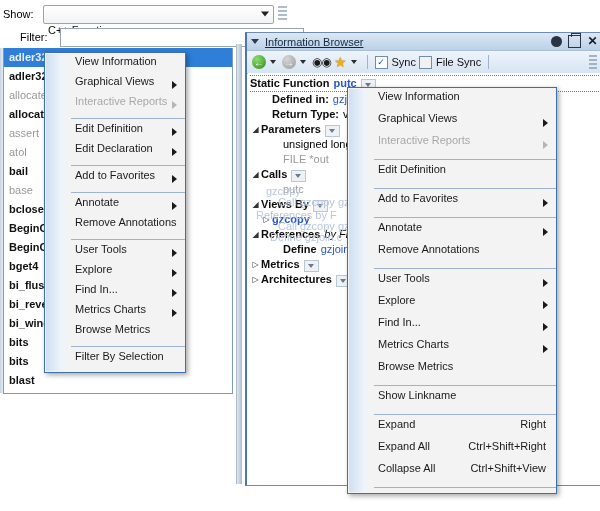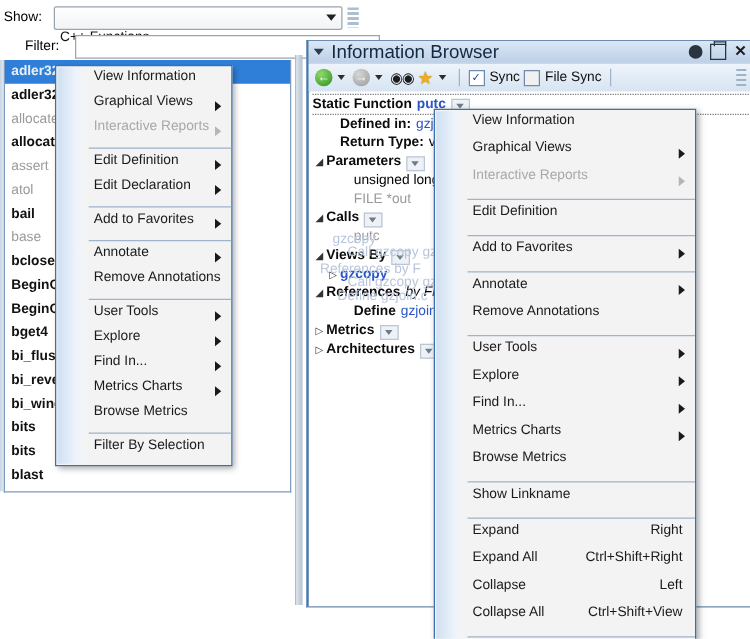--- a/index.html
+++ b/index.html
@@ -108,21 +108,21 @@
   #ib-titlebar {
     height:17px; display:flex; align-items:center;
     background:linear-gradient(#dbe7f5,#bcd0e8);
     border-bottom:1px solid #a9bfd8;
     padding:0 4px;
   }
   .tri-down {
     width:0;height:0;border-left:4px solid transparent;border-right:4px solid transparent;
     border-top:5px solid #2b3c50; margin-right:6px;
   }
-  #ib-title { font-size:15px; color:#13293f; }
+  #ib-title { font-size:11px; color:#13293f;text-decoration:underline; }
   #ib-winctl { margin-left:auto; display:flex; align-items:center; gap:6px; }
   .wc { width:11px; height:11px; position:relative; }
   .wc.pin { border-radius:50%; background:#2a3340; }
   .wc.restore { border:1.6px solid #2a3340; }
   .wc.restore:after{ content:""; position:absolute; left:2px; top:-3px; width:8px;height:3px;border:1.6px solid #2a3340;border-bottom:none;}
   .wc.close { font-size:12px; line-height:11px; font-weight:bold; color:#1b1b1b; text-align:center; }
 
   #ib-toolbar {
     height:22px; display:flex; align-items:center; gap:3px; padding:0 5px;
     background:linear-gradient(#eef4fb,#d7e4f2);
@@ -467,24 +467,20 @@
         <div class="sep"></div>
         <div class="mi">
           <span class="mi-label">Expand</span>
           <span class="mi-accel">Right</span>
         </div>
         <div class="mi">
           <span class="mi-label">Expand All</span>
           <span class="mi-accel">Ctrl+Shift+Right</span>
         </div>
         <div class="mi">
-          <span class="mi-label">Collapse</span>
-          <span class="mi-accel">Left</span>
-        </div>
-        <div class="mi">
           <span class="mi-label">Collapse All</span>
           <span class="mi-accel">Ctrl+Shift+View</span>
         </div>
         <div class="sep"></div>
       </div>
   </div>
 
 </div>
 
 </body></html>

